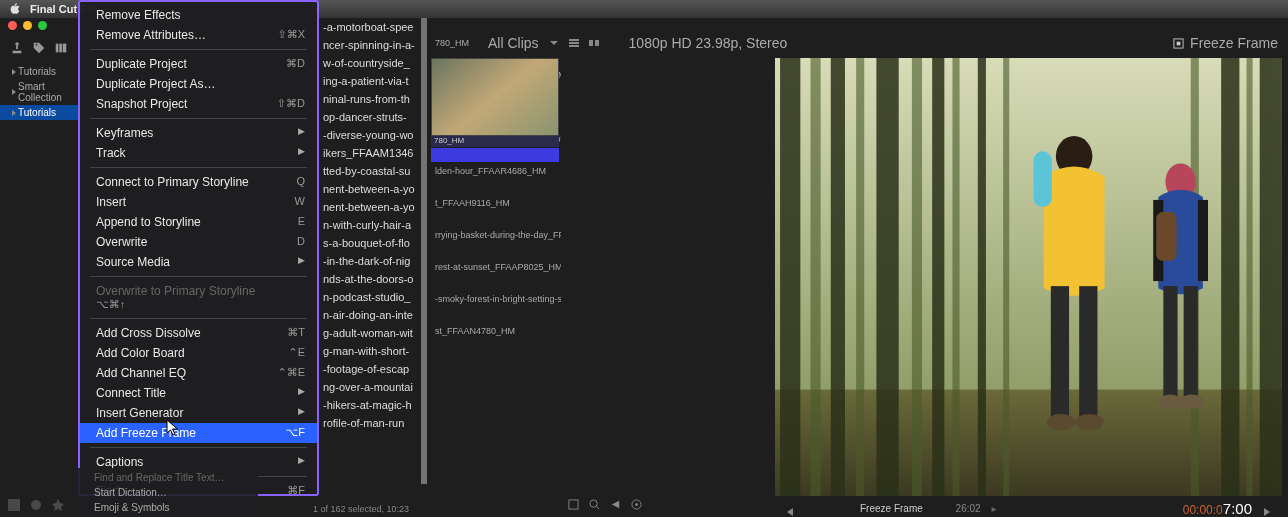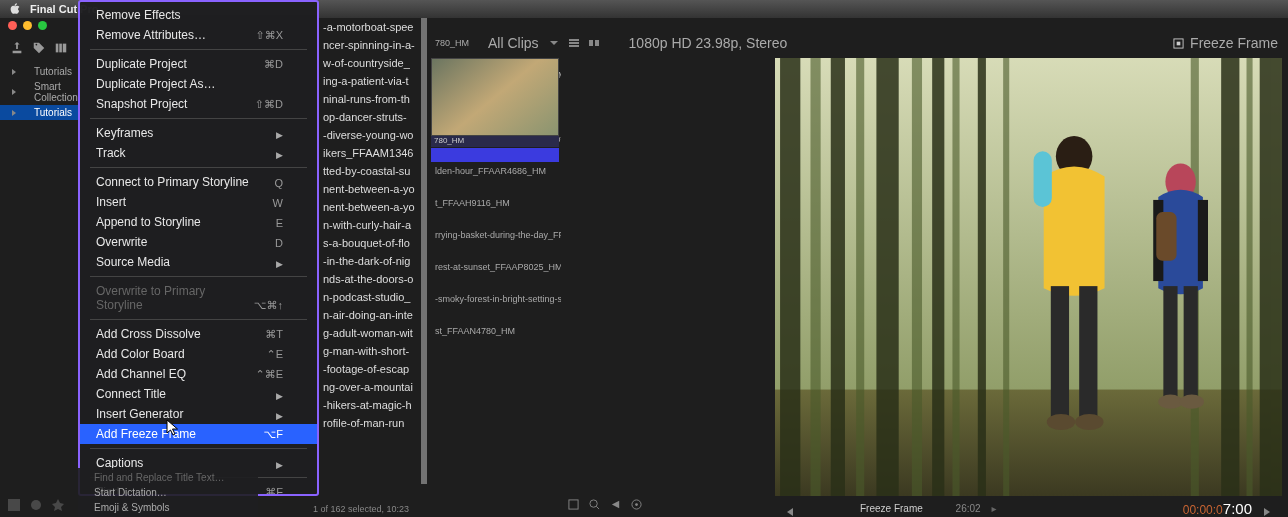--- a/index.html
+++ b/index.html
@@ -7,38 +7,38 @@
 .menubar { position:absolute; top:0; left:0; right:0; height:18px; background:linear-gradient(#555,#333); display:flex; align-items:center; font-size:11px; }
 .apple { width:14px; height:14px; margin:0 8px; color:#ddd; }
 .appname { font-weight:600; color:#eee; }
 .window { position:absolute; top:18px; left:0; right:0; bottom:0; background:#1e1e1e; }
 .win-chrome { height:14px; display:flex; align-items:center; padding-left:8px; gap:6px; }
 .dot { width:9px; height:9px; border-radius:50%; }
 .dot.r{background:#ff5f57}.dot.y{background:#febc2e}.dot.g{background:#28c840}
 .toolbar { position:absolute; top:14px; left:0; width:78px; height:32px; display:flex; gap:8px; align-items:center; justify-content:center; }
 .tb-icon { width:14px; height:14px; color:#999; }
 .sidebar { position:absolute; top:46px; left:0; width:78px; font-size:10px; color:#aaa; }
-.sb-item { padding:2px 6px 2px 12px; display:flex; align-items:center; gap:16px; }
+.sb-item { padding:2px 6px 2px 12px; display:flex; align-items:center; gap:0; }
 .sb-item.sel { background:#0a4a9f; color:#fff; }
 .sb-disc { display:inline-block; width:0; height:0; border-left:4px solid #888; border-top:3px solid transparent; border-bottom:3px solid transparent; margin-right:2px;}
 .clip-list { position:absolute; top:0; left:319px; width:108px; bottom:33px; font-size:11px; color:#ddd; overflow:hidden; border-right:6px solid #737373; }
 .clip-row { padding:3px 4px; white-space:nowrap; overflow:hidden; }
 .clip-list-2 { position:absolute; top:0; left:431px; width:130px; bottom:33px; font-size:9px; color:#aaa; overflow:hidden; }
 .clip2-row { padding:20px 4px 2px 4px; white-space:nowrap; overflow:hidden; }
 .info-bar { position:absolute; top:14px; left:478px; right:0; height:22px; display:flex; align-items:center; font-size:14px; color:#aaa; gap:10px; padding:0 10px; }
 .info-right { margin-left:auto; display:flex; align-items:center; gap:6px; }
 .ff-icon { width:11px; height:11px; }
 .thumb { position:absolute; top:40px; left:431px; width:128px; height:78px; background:linear-gradient(140deg,#6b7560 0%,#c2a876 50%,#8a9470 100%); border:1px solid #444; }
 .thumb-lbl { position:absolute; top:118px; left:431px; width:128px; height:11px; background:#2a2a4a; font-size:8px; color:#ccc; padding-left:3px; }
 .thumb-sel { position:absolute; top:130px; left:431px; width:128px; height:14px; background:#3b3bdf; }
 .viewer { position:absolute; top:40px; left:775px; right:6px; height:438px; background:#000; overflow:hidden; }
 .forest { width:100%; height:100%; position:relative; }
 .context-menu { position:absolute; top:0; left:78px; width:241px; bottom:21px; background:rgba(30,30,32,0.97); border:2px solid #8a63ff; border-radius:3px; font-size:12px; padding:3px 0; overflow:hidden; }
-.cm-item { padding:3px 34px 3px 16px; display:flex; align-items:flex-end; justify-content:space-between; color:#e8e8e8; cursor:default; }
-.cm-item.disabled { color:#666; }
+.cm-item { padding:3px 12px 3px 16px; display:flex; align-items:flex-start; justify-content:space-between; color:#e8e8e8; cursor:default; }
+.cm-item.disabled { color:#666;flex-direction:column; }
 .cm-item.hl { background:#2962ff; color:#fff; }
 .cm-sep { height:1px; background:#444; margin:4px 10px; }
 .cm-sc { font-size:11px; color:#999; }
 .cm-item.hl .cm-sc { color:#fff; }
 .cm-arrow { font-size:9px; color:#aaa; }
 .cursor { position:absolute; top:418px; left:165px; width:18px; height:18px; pointer-events:none; z-index:100; }
 .bottom-bar { position:absolute; bottom:3px; left:313px; font-size:9px; color:#888; }
 .dict-menu { position:absolute; bottom:0; left:78px; width:180px; background:rgba(30,30,32,0.9); font-size:10px; color:#aaa; padding:2px 0;}
 .dict-item { padding:2px 16px; }
 .viewer-ctrl { position:absolute; bottom:7px; left:568px; width:200px; display:flex; gap:10px; font-size:10px; color:#888;}

